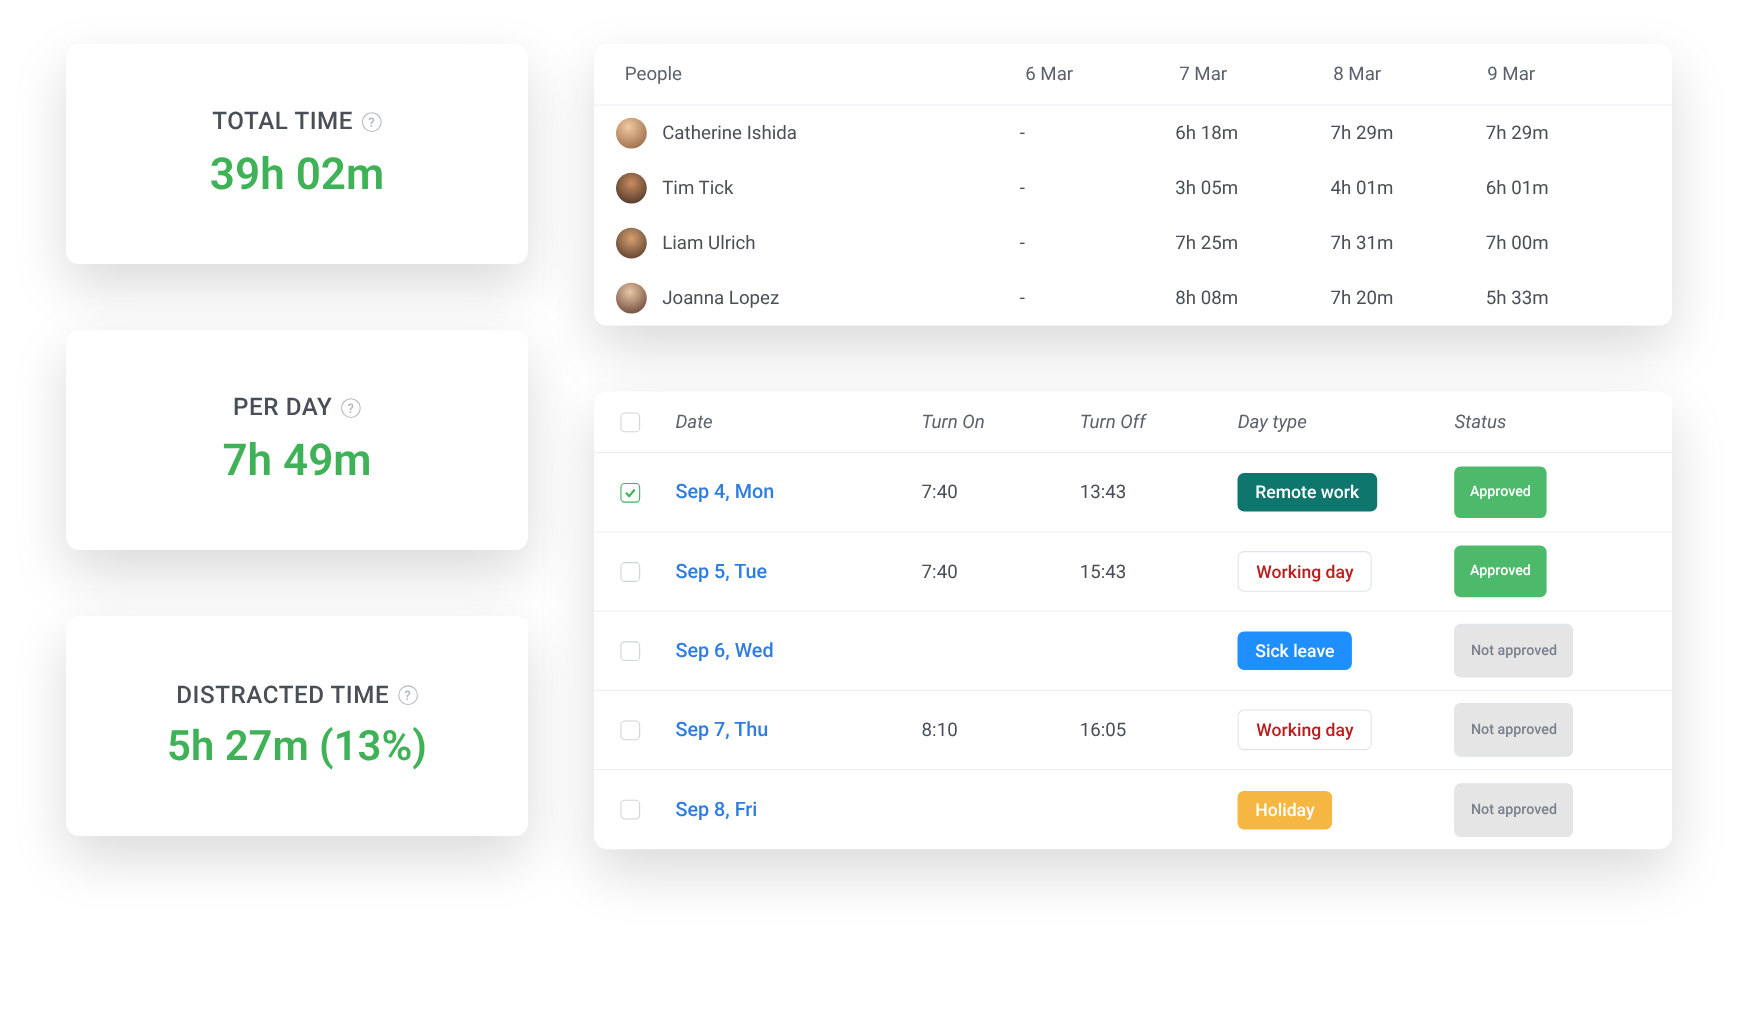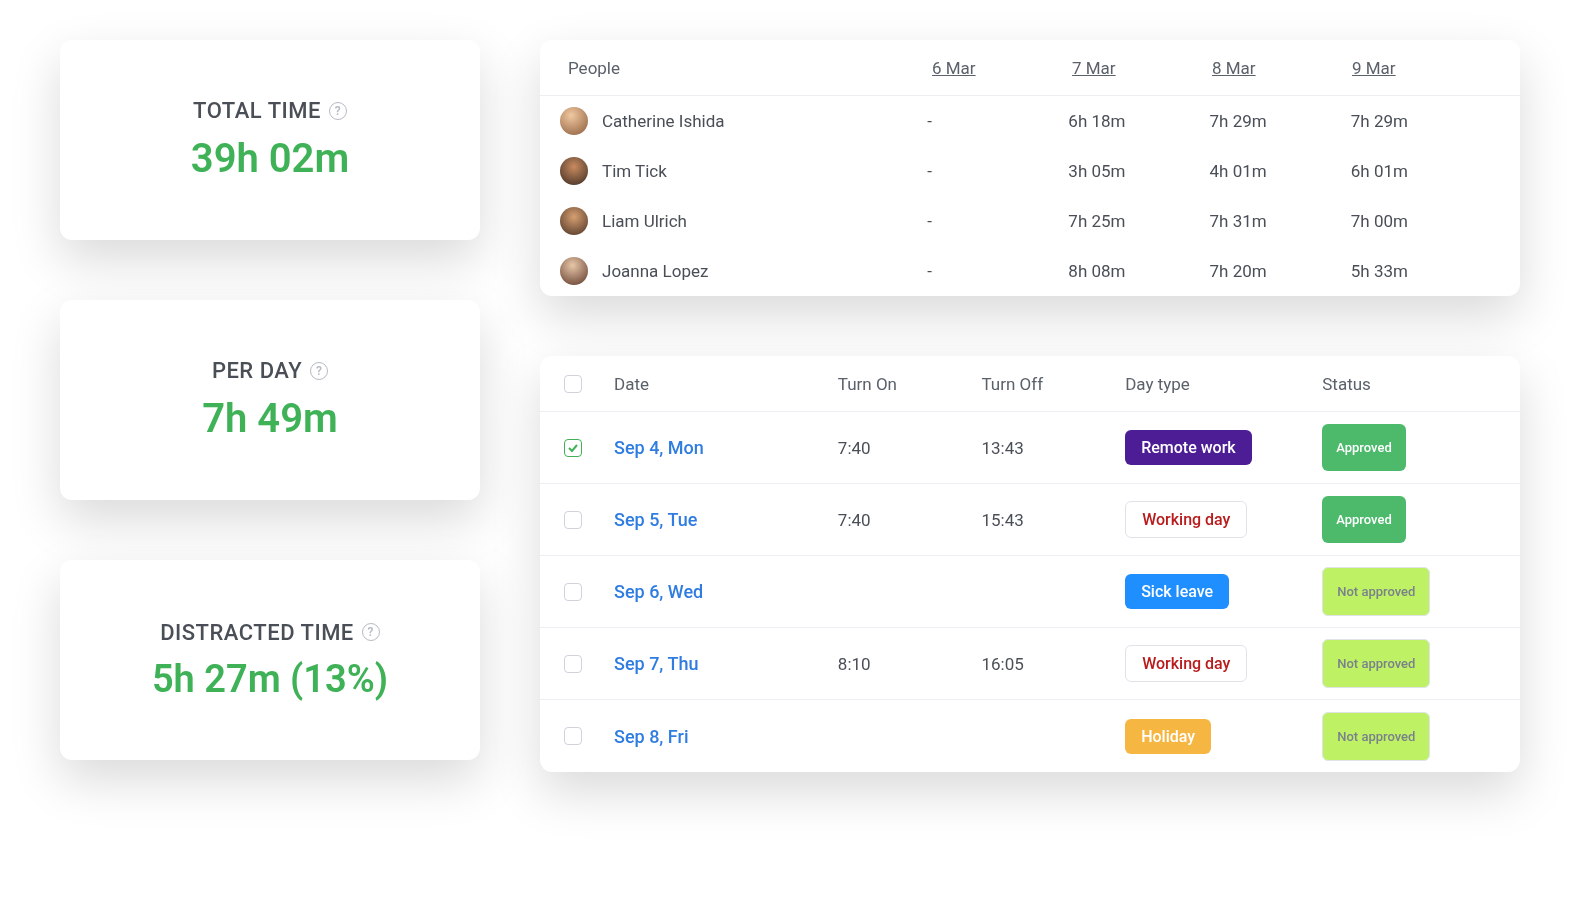--- a/index.html
+++ b/index.html
@@ -75,21 +75,21 @@
     display: grid;
     grid-template-columns: 2.6fr 1fr 1fr 1fr 1fr;
     align-items: center;
     padding: 0 28px;
   }
   .people-header {
     height: 56px;
     border-bottom: 1px solid #eceef1;
   }
   .people-header span { color: #5b616b; font-size: 17px; }
-  .people-header .date-col { text-align: left; text-decoration: underline; }
+  .people-header .date-col { text-align: left; }
   .people-row {
     height: 50px;
     padding-left: 20px;
   }
   .person-cell {
     display: flex;
     align-items: center;
     gap: 14px;
   }
   .avatar {
@@ -111,20 +111,21 @@
   .ts-header, .ts-row {
     display: grid;
     grid-template-columns: 40px 1.6fr 1fr 1fr 1.4fr 1.3fr;
     align-items: center;
     padding: 0 24px;
     gap: 10px;
   }
   .ts-header {
     height: 56px;
     border-bottom: 1px solid #eceef1;
+    font-style: italic;
   }
   .ts-header span { color: #5b616b; font-size: 17px; }
   .ts-row {
     height: 72px;
     border-bottom: 1px solid #eceef1;
   }
   .ts-row:last-child { border-bottom: none; }
   .checkbox {
     width: 18px; height: 18px; border: 1.5px solid #cfd4db; border-radius: 4px;
     display: flex; align-items: center; justify-content: center;
@@ -141,34 +142,34 @@
   .ts-cell { color: #4a4f57; font-size: 17px; }
   .badge {
     display: inline-flex;
     padding: 8px 16px;
     border-radius: 6px;
     font-size: 16px;
     font-weight: 500;
     color: #fff;
     width: fit-content;
   }
-  .badge-purple { background: #4c1d95; }
+  .badge-purple { background: #0f766e; }
   .badge-outline { background: #fff; border: 1px solid #dfe3e9; color: #b91c1c; }
   .badge-blue { background: #1f8fff; }
   .badge-orange { background: #f5b642; }
   .status-badge {
     display: inline-flex;
     padding: 16px 14px;
     border-radius: 6px;
     font-size: 13px;
     font-weight: 500;
     width: fit-content;
   }
   .status-approved { background: #4cb96b; color: #fff; }
-  .status-not { background: #bef264; border: 1px solid #dfe3e9; color: #7a818c; text-align: center; }
+  .status-not { background: #e5e5e5; border: 1px solid #dfe3e9; color: #7a818c; text-align: center; }
 </style>
 </head>
 <body>
 
 <div class="layout">
   <div class="left-col">
     <div class="card stat-card">
       <div class="stat-label">
         <span>TOTAL TIME</span>
         <span class="help-icon">?</span>

